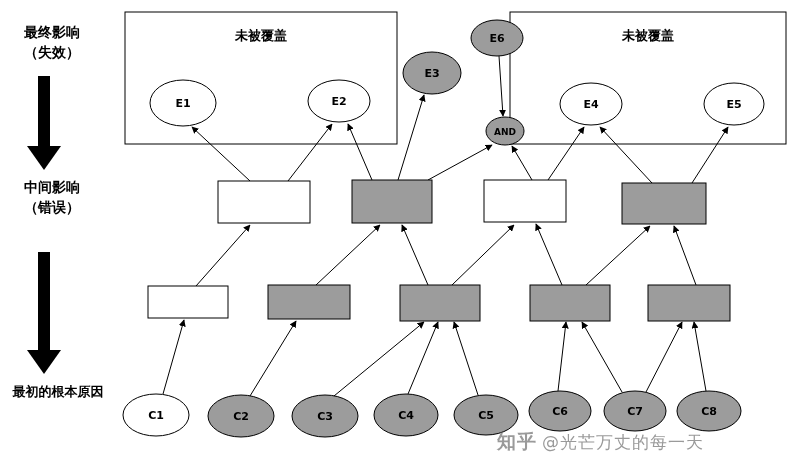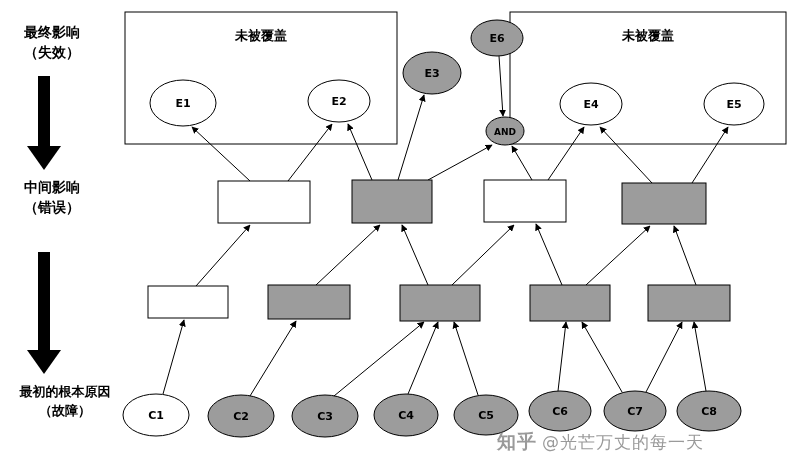--- a/index.html
+++ b/index.html
@@ -7,21 +7,21 @@
     position:relative;width:793px;height:465px;background:#fff;overflow:hidden;
     font-family:"DejaVu Sans","Liberation Sans",sans-serif;
   }
   .stage svg{position:absolute;left:0;top:0;}
   .side-label{
     position:absolute;text-align:center;font-weight:bold;font-size:14px;
     color:#000;line-height:1.45;white-space:nowrap;
   }
   #sl-final{left:6px;top:22px;width:92px;}
   #sl-mid{left:8px;top:177px;width:88px;}
-  #sl-root{left:9px;top:383px;width:112px;font-size:13px;}
+  #sl-root{left:2px;top:383px;width:112px;font-size:13px;}
   .watermark{
     position:absolute;left:497px;top:429px;color:#9a9a9a;font-size:17px;
     white-space:nowrap;letter-spacing:1px;
   }
   .watermark .logo{font-weight:bold;font-size:19px;margin-right:5px;margin-top:36px;}
 </style>
 </head>
 <body>
 
 <div class="stage">
@@ -112,20 +112,19 @@
     <div>（失效）</div>
   </div>
 
   <div class="side-label" id="sl-mid">
     <div>中间影响</div>
     <div>（错误）</div>
   </div>
 
   <div class="side-label" id="sl-root">
     <div>最初的根本原因</div>
-    <div>（故障）</div>
   </div>
 
   <div class="watermark">
     <span class="logo">知乎</span><span>@光芒万丈的每一天</span>
   </div>
 
 </div>
 
 </body></html>

